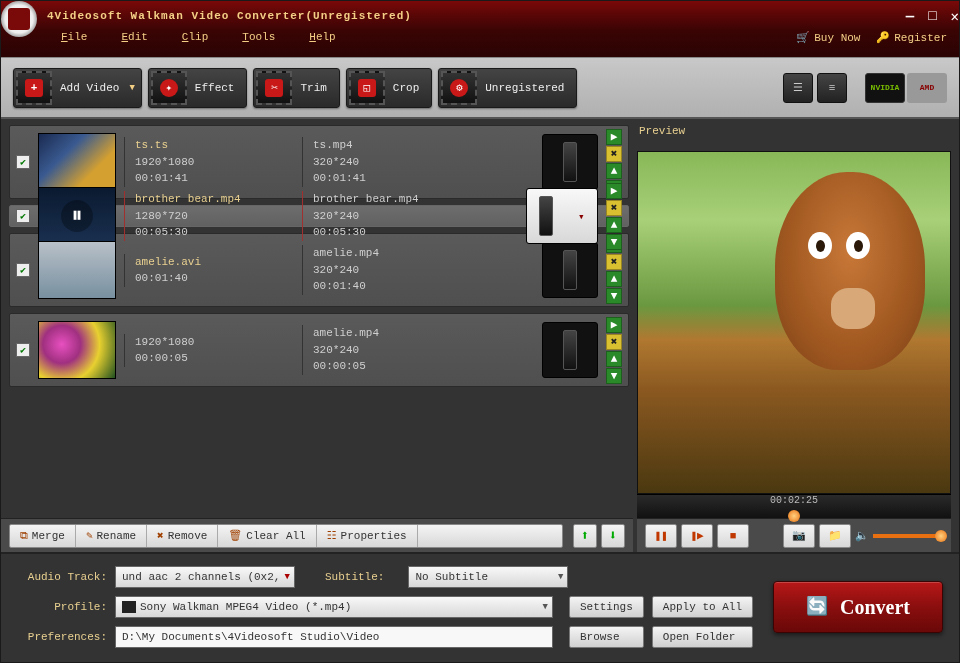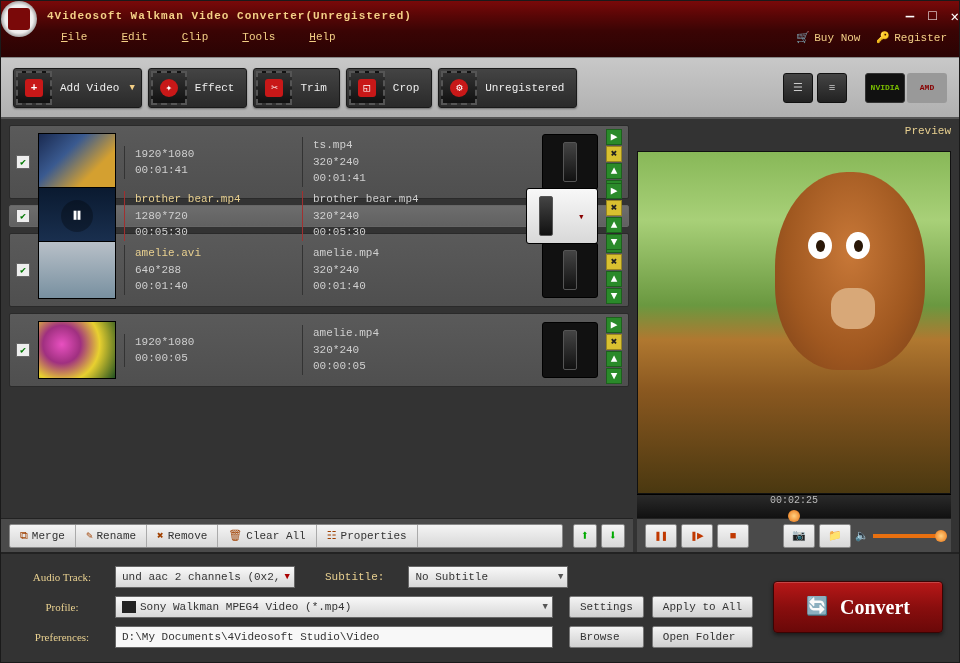--- a/index.html
+++ b/index.html
@@ -70,21 +70,21 @@
 
 .listactions { height:34px; background:#4a4a4a; display:flex; align-items:center; padding:0 8px; gap:0; border-top:1px solid #222; }
 .labar { flex:1; height:24px; background:linear-gradient(#f4f4f4,#d8d8d8); border:1px solid #888; border-radius:2px; display:flex; align-items:center; overflow:hidden; }
 .labar .la { padding:0 10px; display:flex; align-items:center; gap:4px; border-right:1px solid #aaa; height:100%; cursor:pointer; color:#333; }
 .labar .la .ic { color:#a04000; font-size:11px; }
 .updn { display:flex; gap:4px; margin-left:10px; }
 .updn .b { width:24px; height:24px; background:linear-gradient(#f4f4f4,#d8d8d8); border:1px solid #888; border-radius:2px; display:flex; align-items:center; justify-content:center; color:#0a0; font-size:14px; cursor:pointer; }
 
 
 .rightcol { flex:1; display:flex; flex-direction:column; padding:6px 8px 0 4px; }
-.pvlabel { color:#e8d090; margin-bottom:14px; padding-left:2px;text-align:right; }
+.pvlabel { color:#e8d090; margin-bottom:14px; padding-left:2px; }
 .pvbox { flex:1; background:#222; border:1px solid #111; position:relative; overflow:hidden; }
 .pvimg { position:absolute; inset:0; background:linear-gradient(#88b858 0%,#a8d078 20%,#6a9840 45%,#b07830 55%,#8a5820 70%,#4a3810 100%); }
 .bear { position:absolute; right:8%; top:6%; width:48%; height:58%; background:radial-gradient(ellipse at 50% 40%,#c87838,#a05820 60%,#7a4018); border-radius:48% 48% 42% 42%; }
 .bear::before { content:""; position:absolute; left:22%; top:30%; width:16%; height:14%; background:#fff; border-radius:50%; box-shadow:38px 0 0 #fff; }
 .bear::after { content:""; position:absolute; left:27%; top:34%; width:6%; height:6%; background:#2a1808; border-radius:50%; box-shadow:38px 0 0 #2a1808; }
 .snout { position:absolute; right:24%; top:40%; width:14%; height:12%; background:#d8a878; border-radius:40%; }
 .pvctrl { height:24px; background:linear-gradient(#2a2a2a,#111); border-top:1px solid #000; display:flex; align-items:center; padding:0 8px; gap:8px;flex-direction:column; }
 .pvtime { color:#bbb; font-size:10px; }
 .pvslider { flex:1; height:4px; background:#555; border-radius:2px; position:relative; }
 .pvslider .fill { position:absolute; left:0; top:0; height:100%; width:44%; background:#e87010; border-radius:2px; }
@@ -94,21 +94,21 @@
 .pbtn { width:32px; height:24px; background:linear-gradient(#f4f4f4,#d8d8d8); border:1px solid #888; border-radius:2px; display:flex; align-items:center; justify-content:center; cursor:pointer; color:#c03800; font-size:11px; }
 .pvbuttons .gap2 { flex:1; }
 .vol { display:flex; align-items:center; gap:4px; }
 .volslider { width:70px; height:4px; background:#888; position:relative; }
 .volslider .vfill { position:absolute; left:0; top:0; height:100%; width:100%; background:#e87010; }
 .volslider .vknob { position:absolute; right:-4px; top:-4px; width:12px; height:12px; background:radial-gradient(#ffd080,#e87010); border-radius:50%; }
 
 
 .bottom { background:#333; padding:12px 16px 14px; border-top:2px solid #222; display:flex; gap:20px; }
 .settings { flex:1; display:grid; grid-template-columns:90px 1fr auto auto auto; gap:8px 8px; align-items:center; }
-.lbl { color:#e8d090; text-align:center;font-family:Liberation Serif, serif; }
+.lbl { color:#e8d090; text-align:right; }
 .sel { height:22px; background:linear-gradient(#f8f8f8,#d8d8d8); border:1px solid #666; display:flex; align-items:center; padding:0 6px; color:#333; cursor:pointer; position:relative; }
 .sel.red::after { content:"▼"; position:absolute; right:4px; color:#a00; font-size:9px; }
 .sel.gray::after { content:"▼"; position:absolute; right:4px; color:#555; font-size:9px; }
 .sel .selicon { width:14px; height:12px; background:#222; margin-right:4px; }
 .sbtn { height:22px; padding:0 10px; background:linear-gradient(#f4f4f4,#d0d0d0); border:1px solid #777; border-radius:2px; color:#333; display:flex; align-items:center; cursor:pointer; }
 .txtbox { height:22px; background:#f8f8f8; border:1px solid #666; padding:0 6px; color:#333; display:flex; align-items:center; }
 .sublbl { color:#e8d090; margin-left:6px; }
 
 .convert { align-self:center; }
 .convertbtn { width:170px; height:52px; background:linear-gradient(#b81818,#8a0e0e 50%,#6a0808); border:1px solid #3a0404; border-radius:4px; display:flex; align-items:center; justify-content:center; gap:10px; cursor:pointer; box-shadow:inset 0 1px 0 rgba(255,255,255,.2),0 2px 4px rgba(0,0,0,.5); }
@@ -205,20 +205,21 @@
   <div class="main">
     <div class="leftcol">
       <div class="filelist">
 
         <div class="row">
           <div class="chk">✔</div>
           <div class="thumb">
               <div class="ph ph1"></div>
             </div>
           <div class="info">
+            <div class="fn">ts.ts</div>
             <div>1920*1080</div>
             <div>00:01:41</div>
           </div>
           <div class="outinfo">
             <div>ts.mp4</div>
             <div>320*240</div>
             <div>00:01:41</div>
           </div>
           <div style="flex:1"></div>
           <div class="device">
@@ -260,21 +261,20 @@
           </div>
         </div>
 
         <div class="row">
           <div class="chk">✔</div>
           <div class="thumb">
               <div class="ph ph3"></div>
             </div>
           <div class="info">
             <div class="fn">amelie.avi</div>
-            <div>640*288</div>
             <div>00:01:40</div>
           </div>
           <div class="outinfo">
             <div>amelie.mp4</div>
             <div>320*240</div>
             <div>00:01:40</div>
           </div>
           <div style="flex:1"></div>
           <div class="device">
               <div class="phone"></div>

